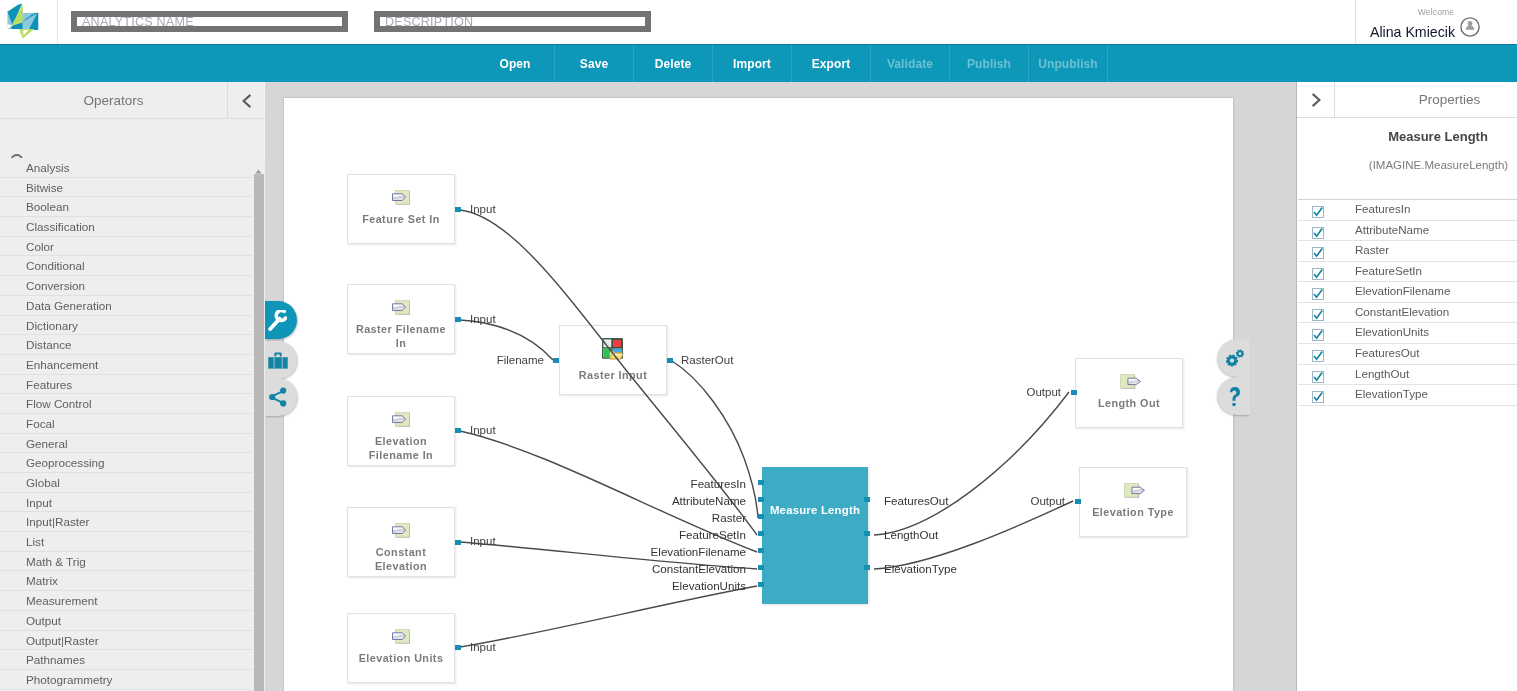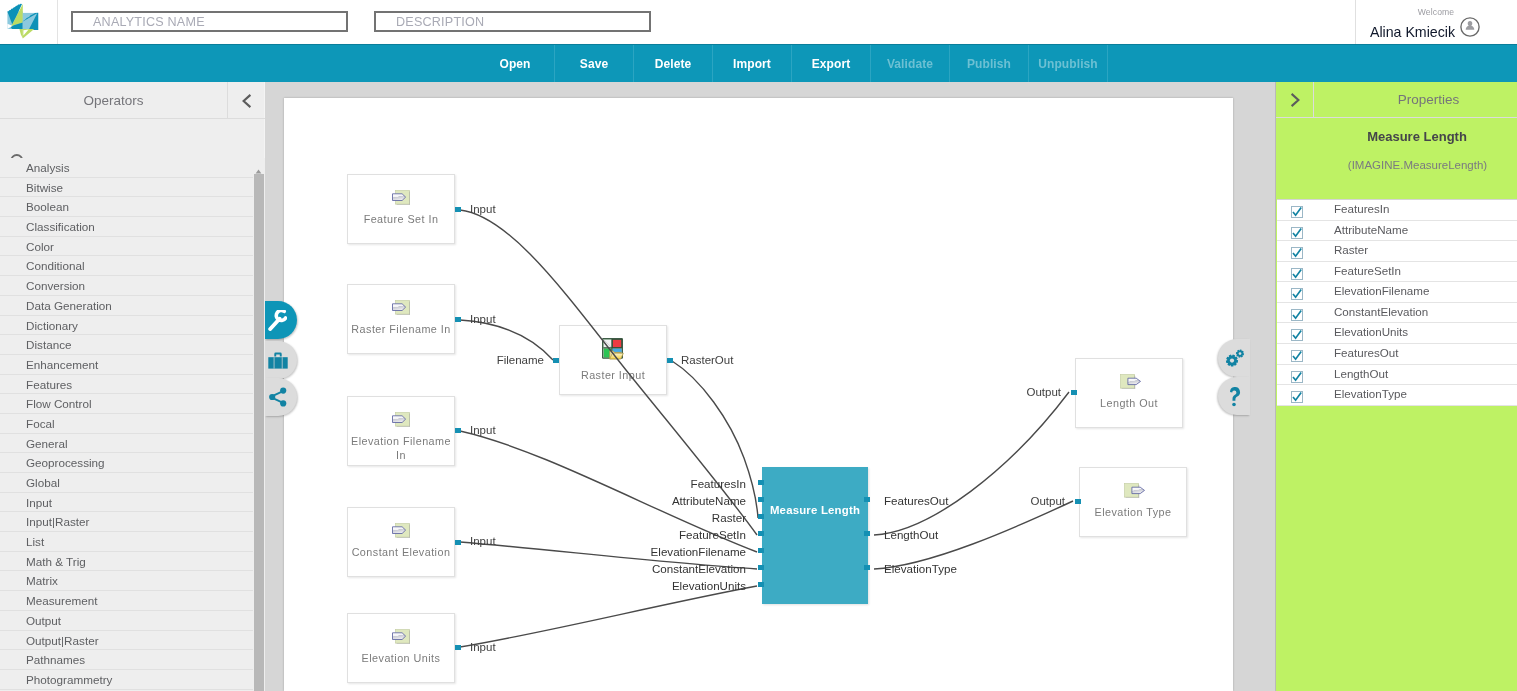--- a/index.html
+++ b/index.html
@@ -14,23 +14,23 @@
   #app { position:relative; width:1517px; height:691px; background:#fff; }
 
   
   #header {
     position:absolute; left:0; top:0; width:1517px; height:44px;
     background:#ffffff;
   }
   #logo { position:absolute; left:0px; top:0px; width:44px; height:44px; }
   #logo-divider { position:absolute; left:57px; top:0px; width:1px; height:44px; background:#e3e3e3; }
   .hdr-input {
-    position:absolute; background:#fff; border:2px solid #737373;
+    position:absolute; background:#fff; border:6px solid #737373;
     font-family:"Liberation Sans", sans-serif; font-size:12.6px; color:#4a4a4a;
-    padding:0 20px; outline:none;
+    padding:0 5px; outline:none;
   }
   .hdr-input::placeholder { color:#a9aab5; letter-spacing:0.2px; }
   #name-input { left:71px; top:11px; width:277px; height:21px; }
   #desc-input { left:374px; top:11px; width:277px; height:21px; }
   #user-divider { position:absolute; left:1355px; top:0px; width:1px; height:44px; background:#e0e0e0; }
   #welcome-label {
     position:absolute; left:1356px; top:7px; font-size:8.6px; color:#9c9ca2;
     letter-spacing:0.1px; text-align:center; width:160px; line-height:11px;
   }
   #user-name {
@@ -140,21 +140,21 @@
   #canvas-svg { position:absolute; left:0; top:0; z-index:5; pointer-events:none; }
   #nodes-layer { position:absolute; left:0; top:0; width:100%; height:100%; z-index:2; }
   #labels-layer { position:absolute; left:0; top:0; width:100%; height:100%; z-index:8; }
   .node {
     position:absolute; background:#ffffff; border:1px solid #e0e0e0;
     box-shadow:1px 1px 2px rgba(0,0,0,0.10);
     display:flex; flex-direction:column; align-items:center;
   }
   .node-icon { margin-top:15px; width:18px; height:15px; }
   .node-label {
-    margin-top:7px; font-size:10.8px; font-weight:normal; color:#7b7b7b;
+    margin-top:7px; font-size:10.8px; font-weight:bold; color:#7b7b7b;
     text-align:center; line-height:14px; width:104px; letter-spacing:0.45px;
   }
   .port {
     position:absolute; width:6px; height:5px; background:#1590b3;
   }
   .port-label {
     position:absolute; font-size:11.5px; color:#404040; white-space:nowrap;
   }
   #op-node {
     position:absolute; background:#3dabc4;
@@ -169,22 +169,22 @@
     position:absolute; font-size:11.6px; color:#333333; white-space:nowrap;
     text-align:right; line-height:12px;
   }
   .op-port-label-out {
     position:absolute; font-size:11.6px; color:#333333; white-space:nowrap;
     line-height:12px;
   }
 
   
   #props {
-    position:absolute; right:0; top:0; width:242px; height:609px;
-    background:#bef264; border-left:1px solid #b9b9b9;
+    position:absolute; right:0; top:0; width:221px; height:609px;
+    background:#ffffff; border-left:1px solid #b9b9b9;
   }
   #props-head {
     position:absolute; left:0; top:0; width:266px; height:36px;
     border-bottom:1px solid #dcdcdc;
   }
   #props-expand {
     position:absolute; left:0px; top:0; width:38px; height:36px;
     display:flex; align-items:center; justify-content:center; cursor:pointer;
     border-right:1px solid #dcdcdc;
   }

